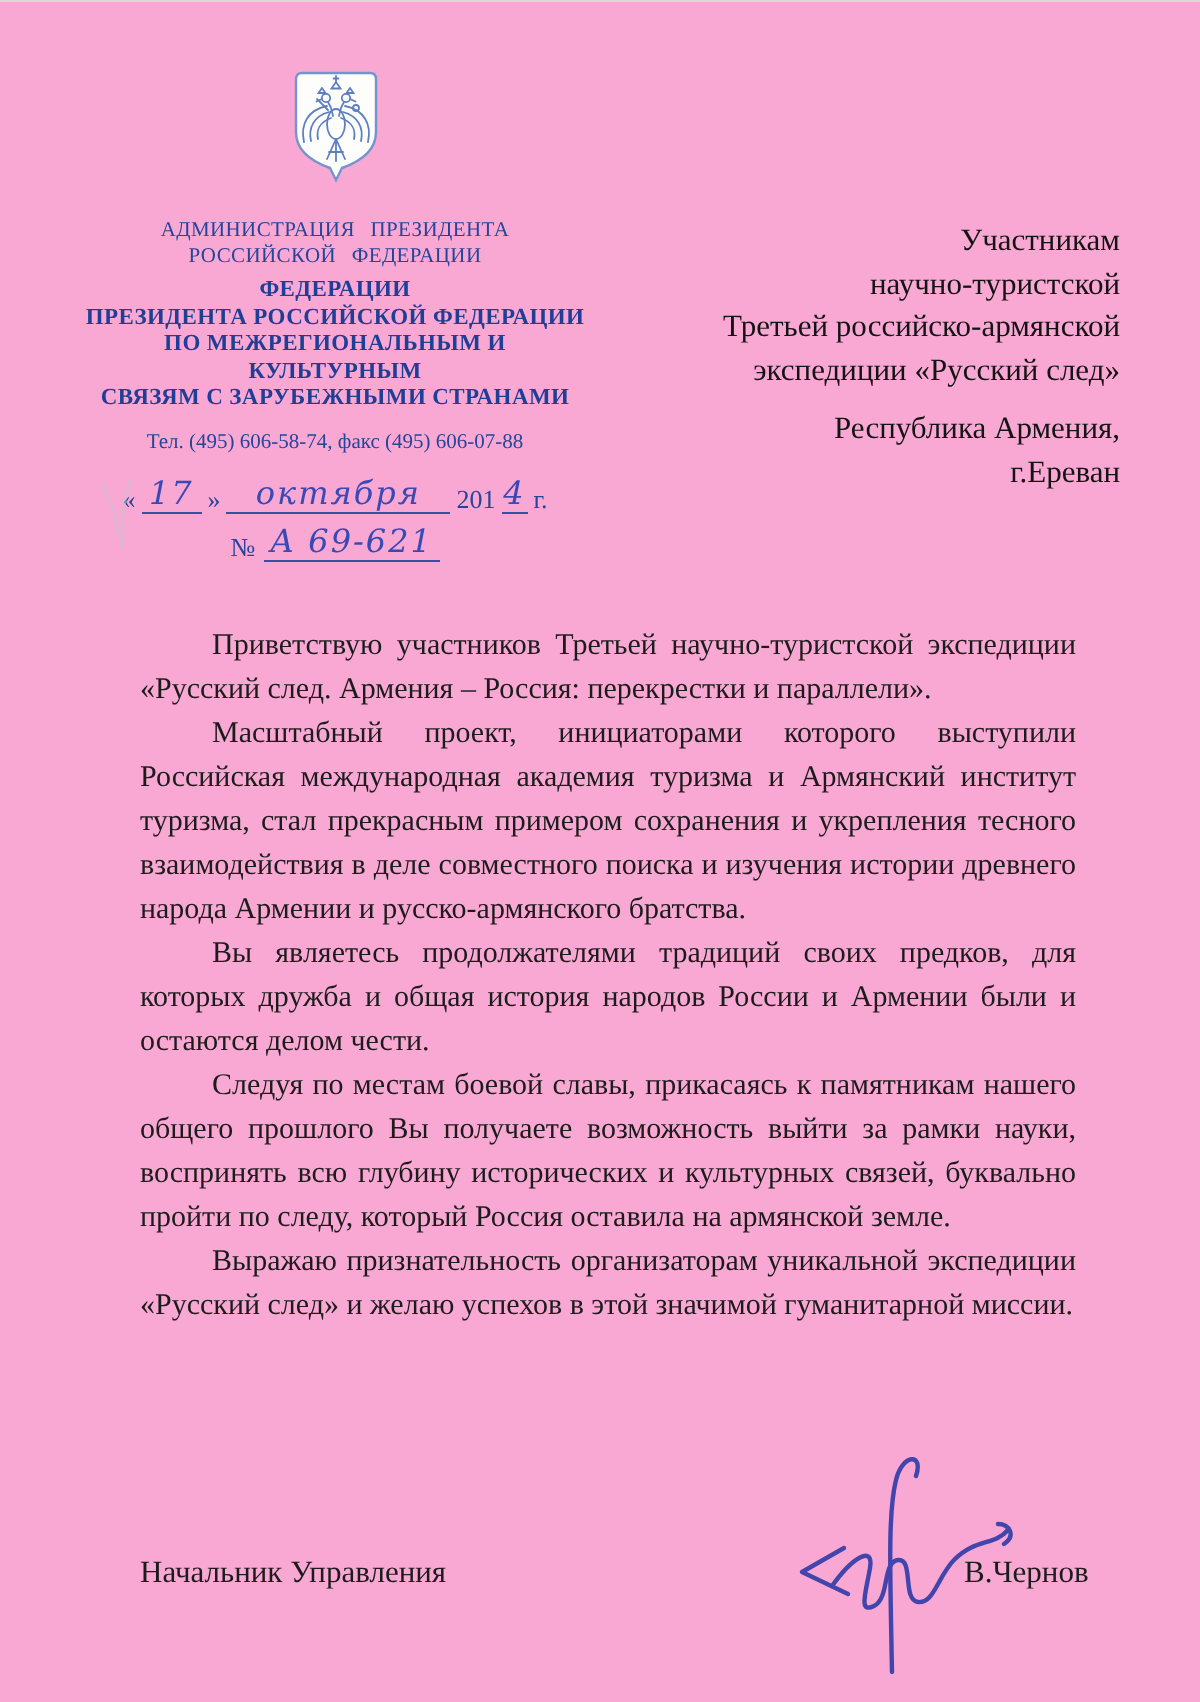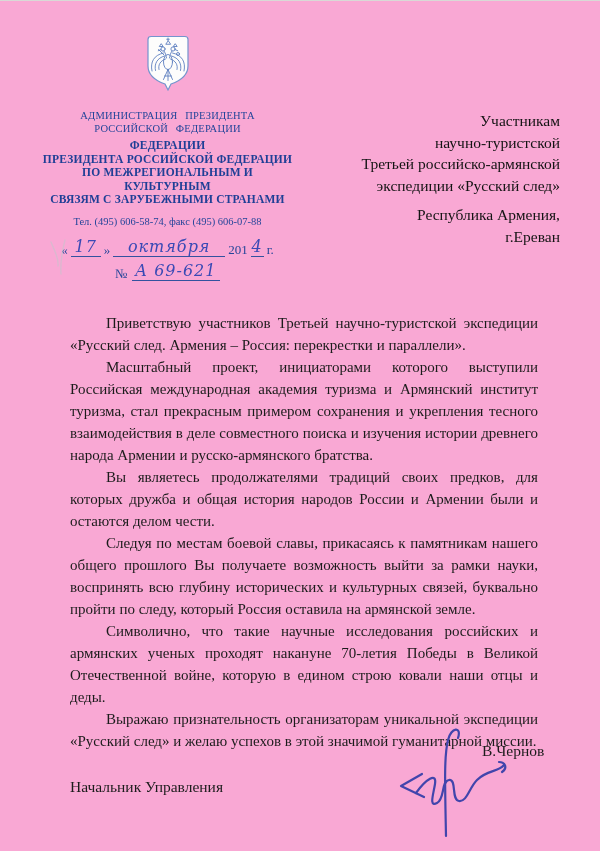--- a/index.html
+++ b/index.html
@@ -33,21 +33,21 @@
   .recipient{position:absolute;left:330px;top:110px;width:230px;text-align:right;
     font-size:15.5px;line-height:21.5px;color:#141414;}
   .recipient .loc{margin-top:8px;}
 
   
   .body-text{position:absolute;left:70px;top:312px;width:468px;}
   .body-text p{margin:0;text-indent:36px;font-size:15px;line-height:22px;text-align:justify;}
 
   
   .sign-title{position:absolute;left:70px;top:778px;font-size:15.5px;}
-  .sign-name{position:absolute;left:482px;top:742px;font-size:15.5px;}
+  .sign-name{position:absolute;left:482px;top:778px;font-size:15.5px;}
   .signature-svg{position:absolute;left:396px;top:722px;}
   .pencil-mark{position:absolute;left:48px;top:238px;opacity:.55;}
 </style>
 </head>
 <body>
 
 <div class="page">
   <div class="scan-edge-top"></div>
 
   <div class="letterhead">
@@ -128,21 +128,20 @@
       <div>Республика Армения,</div>
       <div>г.Ереван</div>
     </div>
   </div>
 
   <div class="body-text">
     <p>Приветствую участников Третьей научно-туристской экспедиции «Русский след. Армения – Россия: перекрестки и параллели».</p>
     <p>Масштабный проект, инициаторами которого выступили Российская международная академия туризма и Армянский институт туризма, стал прекрасным примером сохранения и укрепления тесного взаимодействия в деле совместного поиска и изучения истории древнего народа Армении и русско-армянского братства.</p>
     <p>Вы являетесь продолжателями традиций своих предков, для которых дружба и общая история народов России и Армении были и остаются делом чести.</p>
     <p>Следуя по местам боевой славы, прикасаясь к памятникам нашего общего прошлого Вы получаете возможность выйти за рамки науки, воспринять всю глубину исторических и культурных связей, буквально пройти по следу, который Россия оставила на армянской земле.</p>
-    <p>Символично, что такие научные исследования российских и армянских ученых проходят накануне 70-летия Победы в Великой Отечественной войне, которую в едином строю ковали наши отцы и деды.</p>
     <p>Выражаю признательность организаторам уникальной экспедиции «Русский след» и желаю успехов в этой значимой гуманитарной миссии.</p>
   </div>
 
   <div class="sign-title">Начальник Управления</div>
 
   <svg class="signature-svg" width="116" height="118" viewBox="0 0 116 118">
     <g stroke="#4145ac" stroke-width="2.2" fill="none" stroke-linecap="round" stroke-linejoin="round">
       <path d="M62,16 C66,4 55,5 52,18 C48,34 49,62 50,114"></path>
       <path d="M26,52 L5,64 L28,75"></path>
       <path d="M20,71 C30,57 41,50 39,62 C37,74 33,85 41,81 C49,77 45,59 53,58 C61,57 55,78 63,79 C71,80 73,66 81,58 C92,47 101,51 108,43"></path>

